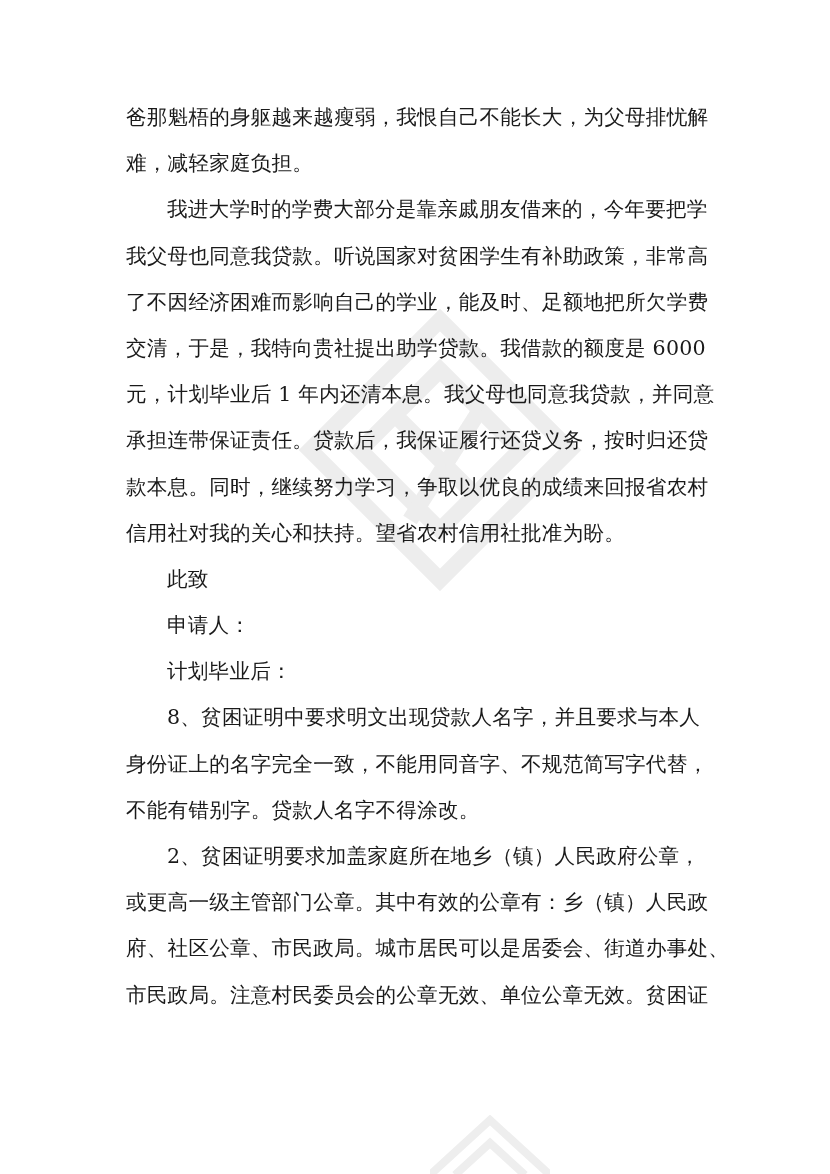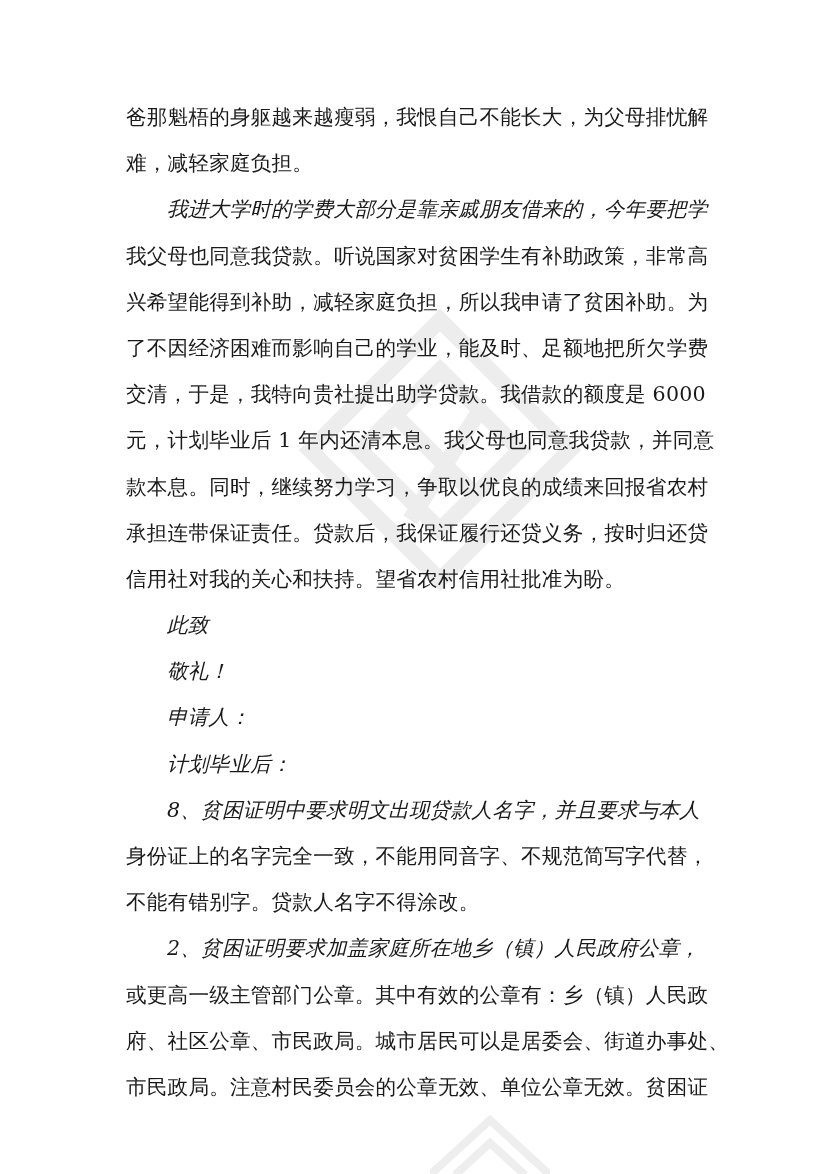--- a/index.html
+++ b/index.html
@@ -8,21 +8,21 @@
       font-family: "DejaVu Serif", "Liberation Serif", serif;
       color: #1a1a1a;
     }
     .page { position: absolute; left: 0; top: 0; width: 830px; height: 832px; }
     .watermark { position: absolute; pointer-events: none; z-index: 0; }
     .content {
       position: absolute; left: 126px; top: 94px; width: 596px; z-index: 1;
       font-size: 20.6px; line-height: 46.2px; letter-spacing: 0.2px;
     }
     .line { display: block; white-space: nowrap; height: 46.2px; }
-    .indent { padding-left: 41px; font-style: italic; }
+    .indent { padding-left: 41px; }
   </style>
 </head>
 <body>
 
 <div class="page">
 
   <svg class="watermark" style="left:290px; top:300px;" width="300" height="320" viewBox="0 0 300 320">
     <g fill="none" stroke="#ececec" stroke-width="16" opacity="0.9">
       <path d="M150 20 L280 150 L150 280 L20 150 Z"></path>
       <path d="M150 70 L230 150 L150 230 L70 150 Z"></path>
@@ -35,29 +35,27 @@
       <path d="M0 60 L60 5 L120 60"></path>
       <path d="M25 60 L60 28 L95 60"></path>
     </g>
   </svg>
 
   <div class="content">
     <span class="line">爸那魁梧的身躯越来越瘦弱，我恨自己不能长大，为父母排忧解</span>
     <span class="line">难，减轻家庭负担。</span>
     <span class="line indent">我进大学时的学费大部分是靠亲戚朋友借来的，今年要把学</span>
     <span class="line">我父母也同意我贷款。听说国家对贫困学生有补助政策，非常高</span>
-    <span class="line">兴希望能得到补助，减轻家庭负担，所以我申请了贫困补助。为</span>
     <span class="line">了不因经济困难而影响自己的学业，能及时、足额地把所欠学费</span>
     <span class="line">交清，于是，我特向贵社提出助学贷款。我借款的额度是 6000</span>
     <span class="line">元，计划毕业后 1 年内还清本息。我父母也同意我贷款，并同意</span>
+    <span class="line">承担连带保证责任。贷款后，我保证履行还贷义务，按时归还贷</span>
     <span class="line">款本息。同时，继续努力学习，争取以优良的成绩来回报省农村</span>
-    <span class="line">承担连带保证责任。贷款后，我保证履行还贷义务，按时归还贷</span>
     <span class="line">信用社对我的关心和扶持。望省农村信用社批准为盼。</span>
     <span class="line indent">此致</span>
-    <span class="line indent">敬礼！</span>
     <span class="line indent">申请人：</span>
     <span class="line indent">计划毕业后：</span>
     <span class="line indent">8、贫困证明中要求明文出现贷款人名字，并且要求与本人</span>
     <span class="line">身份证上的名字完全一致，不能用同音字、不规范简写字代替，</span>
     <span class="line">不能有错别字。贷款人名字不得涂改。</span>
     <span class="line indent">2、贫困证明要求加盖家庭所在地乡（镇）人民政府公章，</span>
     <span class="line">或更高一级主管部门公章。其中有效的公章有：乡（镇）人民政</span>
     <span class="line">府、社区公章、市民政局。城市居民可以是居委会、街道办事处、</span>
     <span class="line">市民政局。注意村民委员会的公章无效、单位公章无效。贫困证</span>
   </div>

